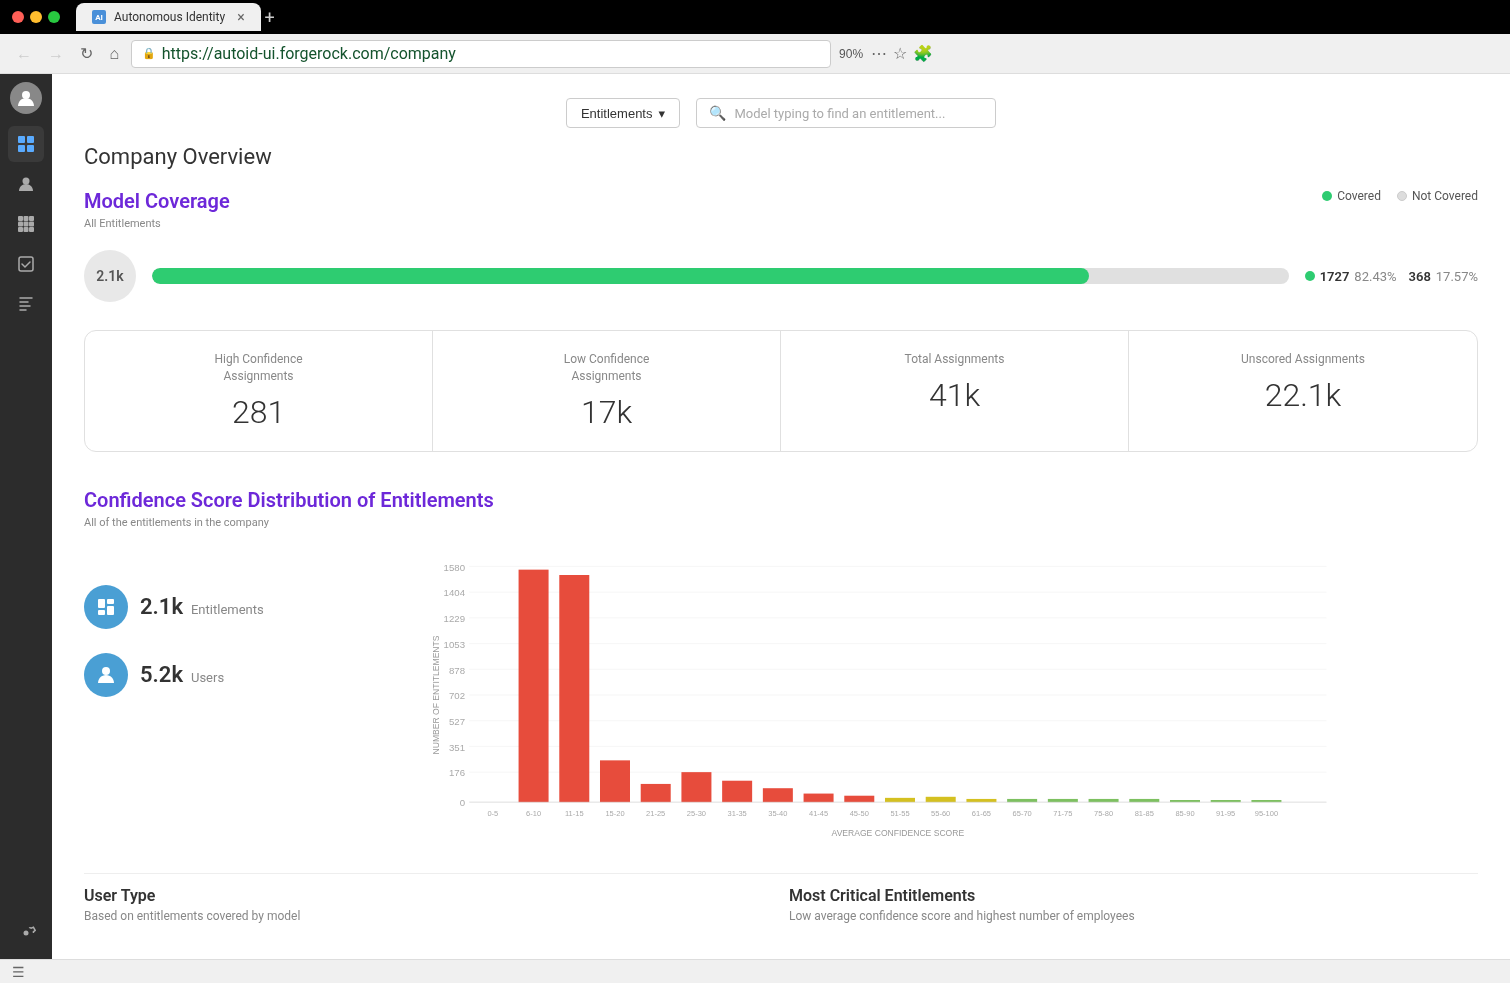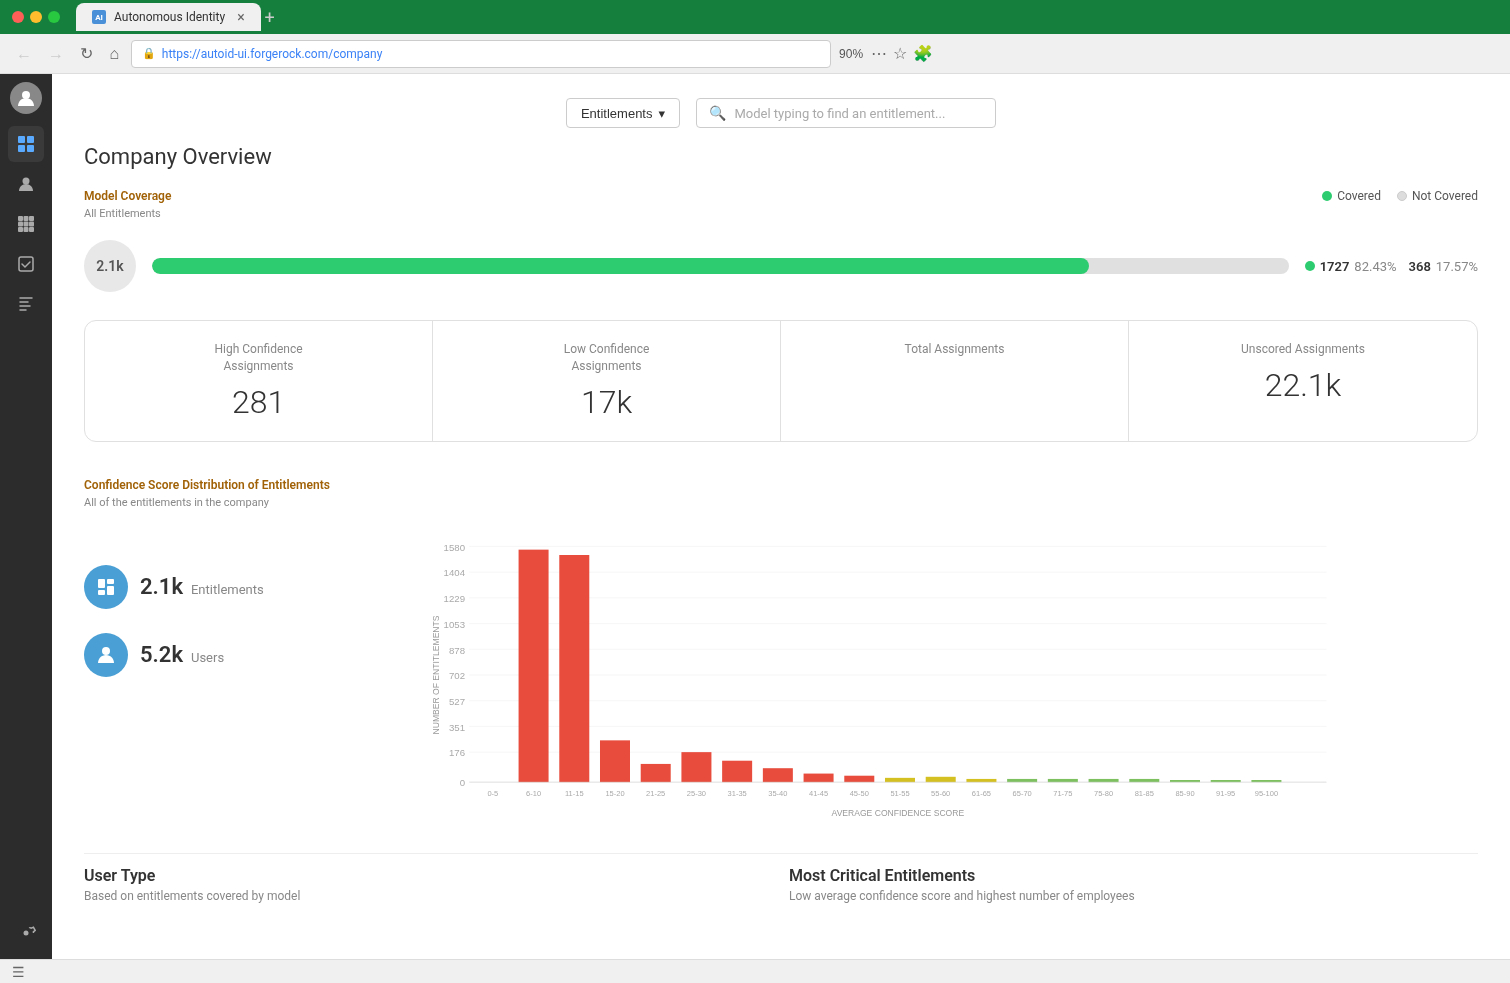--- a/index.html
+++ b/index.html
@@ -7,21 +7,21 @@
       font-family: -apple-system, BlinkMacSystemFont, "Segoe UI", Roboto, sans-serif;
       background: #f5f5f5;
       display: flex;
       flex-direction: column;
       height: 983px;
       overflow: hidden;
     }
 
     
     .browser-chrome {
-      background: #15803d;
+      background: #000000;
       height: 34px;
       display: flex;
       align-items: center;
       padding: 0 12px;
       gap: 8px;
       flex-shrink: 0;
     }
     .traffic-lights { display: flex; gap: 6px; align-items: center; }
     .tl { width: 12px; height: 12px; border-radius: 50%; }
     .tl-red { background: #ff5f57; }
@@ -188,23 +188,23 @@
 
     .page-title {
       font-size: 22px;
       font-weight: 400;
       color: #333;
       margin-bottom: 20px;
     }
 
     
     .section-title {
-      font-size: 12px;
+      font-size: 20px;
       font-weight: 600;
-      color: #a16207;
+      color: #6d28d9;
       margin-bottom: 4px;
     }
     .section-subtitle {
       font-size: 11px;
       color: #888;
       margin-bottom: 16px;
     }
     .legend-item {
       display: flex;
       align-items: center;
@@ -396,21 +396,21 @@
   </div>
 </div>
 
 <div class="address-bar-row">
   <button class="nav-btn disabled">←</button>
   <button class="nav-btn disabled">→</button>
   <button class="nav-btn">↻</button>
   <button class="nav-btn">⌂</button>
   <div class="address-bar">
     <span class="lock-icon">🔒</span>
-    <span style="color:#3b82f6;font-size:12px;">https://autoid-ui.forgerock.com/company</span>
+    <span style="color:#14532d;font-size:16px;">https://autoid-ui.forgerock.com/company</span>
   </div>
   <button class="zoom-badge">90%</button>
   <div class="browser-actions">
     <span class="browser-action-icon">⋯</span>
     <span class="browser-action-icon">☆</span>
     <span class="browser-action-icon">🧩</span>
   </div>
 </div>
 
 <div class="app-container">
@@ -532,20 +532,21 @@
       <div class="stat-card">
         <div class="stat-label">High Confidence<br>Assignments</div>
         <div class="stat-value">281</div>
       </div>
       <div class="stat-card">
         <div class="stat-label">Low Confidence<br>Assignments</div>
         <div class="stat-value">17k</div>
       </div>
       <div class="stat-card">
         <div class="stat-label">Total Assignments</div>
+        <div class="stat-value">41k</div>
       </div>
       <div class="stat-card">
         <div class="stat-label">Unscored Assignments</div>
         <div class="stat-value">22.1k</div>
       </div>
     </div>
 
     <div class="chart-section">
       <div class="chart-section-header">
         <div class="section-title">Confidence Score Distribution of Entitlements</div>

